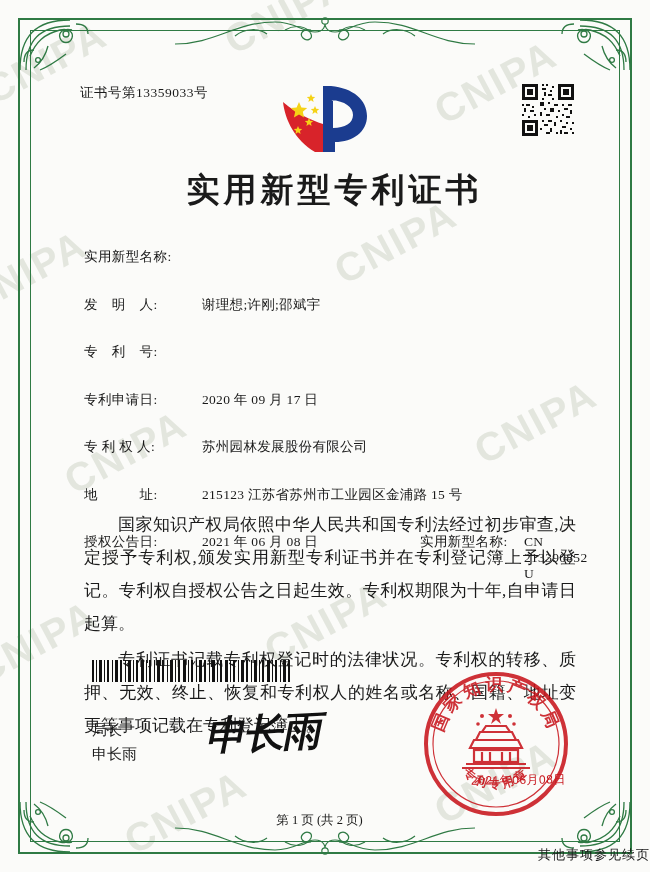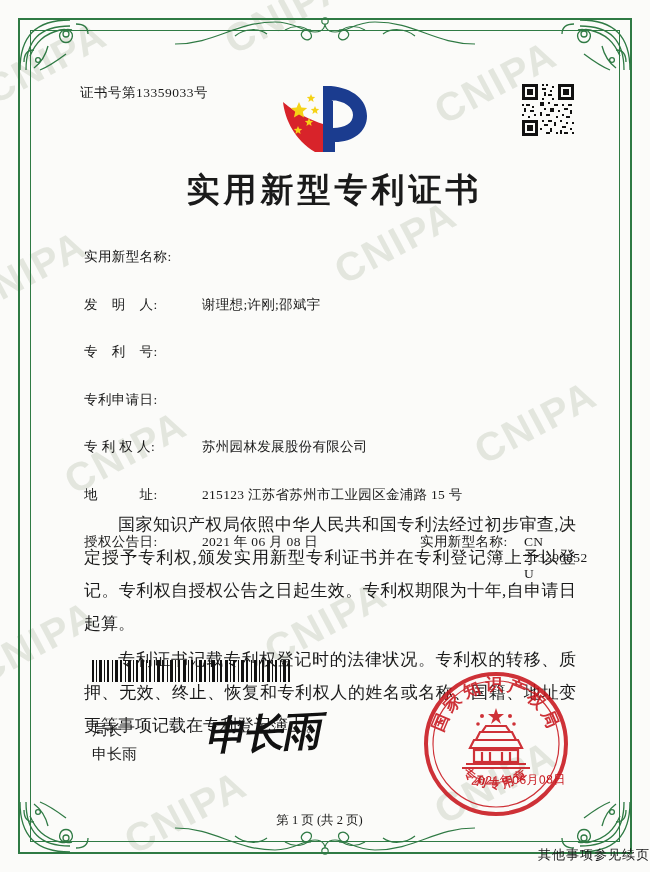--- a/index.html
+++ b/index.html
@@ -399,20 +399,21 @@
     </div>
     <div class="frow">
       <div class="flabel">发　明　人:</div>
       <div class="fvalue">谢理想;许刚;邵斌宇</div>
     </div>
     <div class="frow">
       <div class="flabel">专　利　号:</div>
     </div>
     <div class="frow">
       <div class="flabel">专利申请日:</div>
+      <div class="fvalue">2020 年 09 月 17 日</div>
     </div>
     <div class="frow">
       <div class="flabel">专 利 权 人:</div>
       <div class="fvalue">苏州园林发展股份有限公司</div>
     </div>
     <div class="frow">
       <div class="flabel">地　　　址:</div>
       <div class="fvalue">215123 江苏省苏州市工业园区金浦路 15 号</div>
     </div>
     <div class="frow two">

